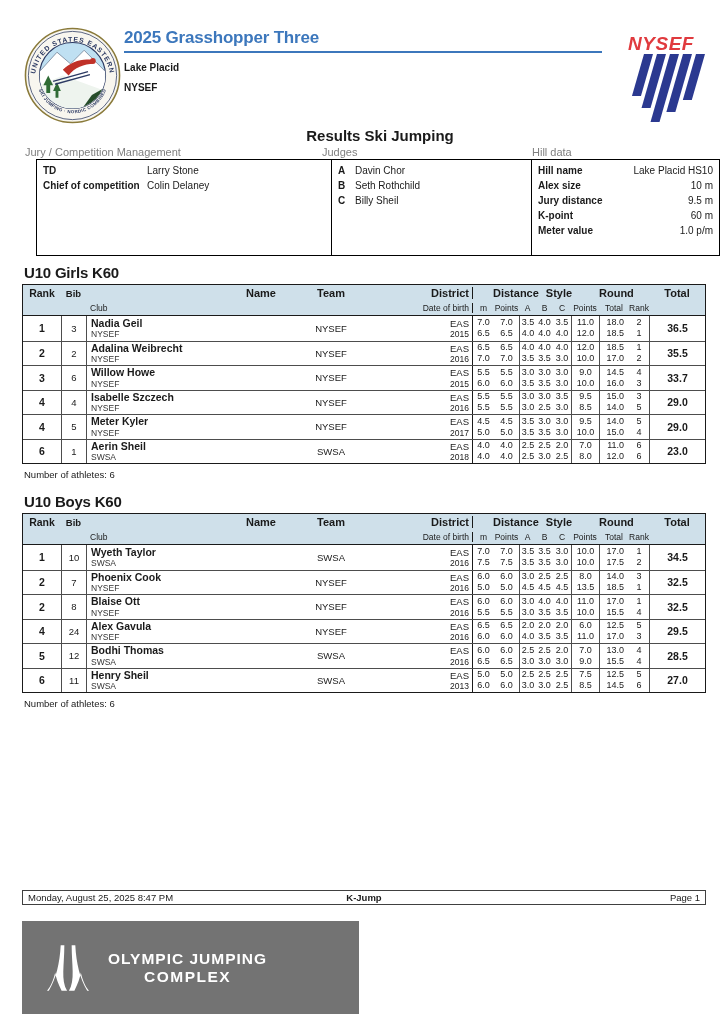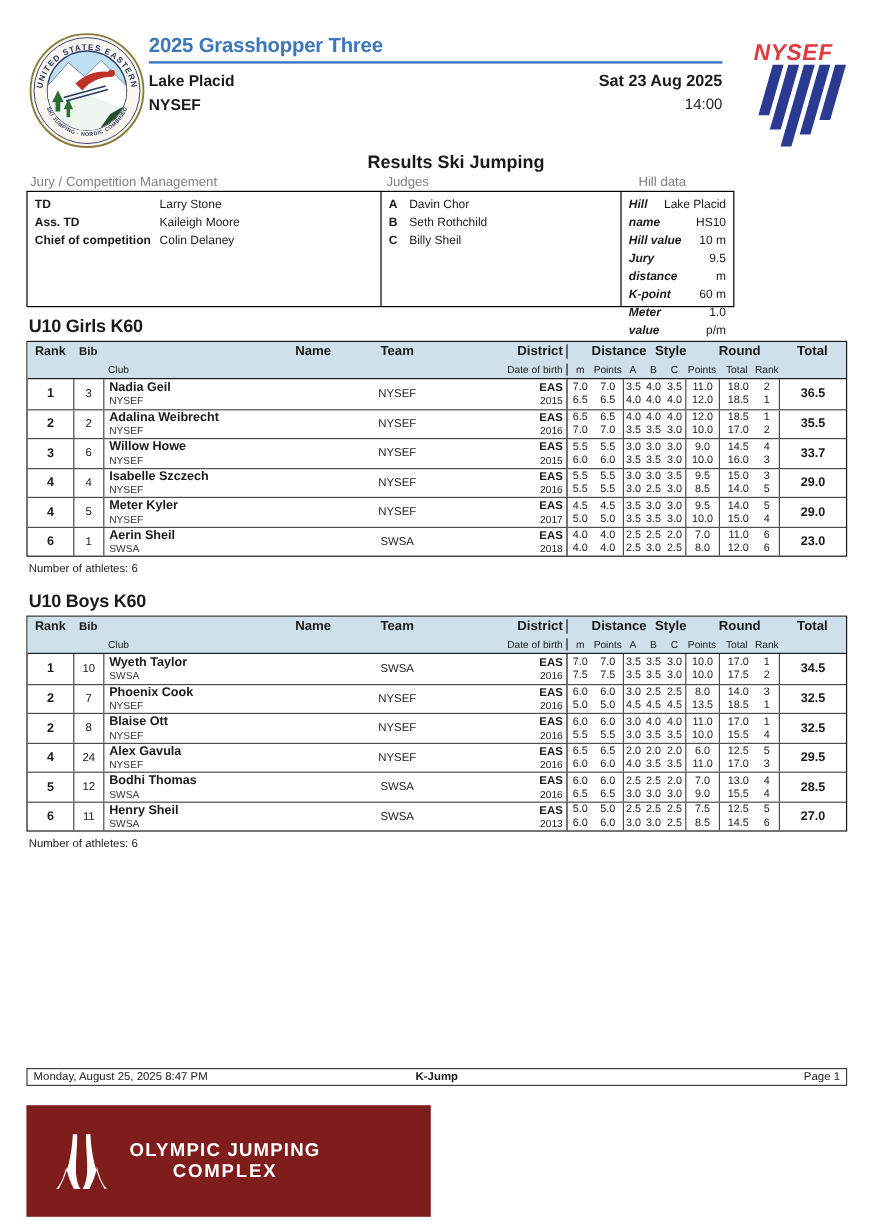--- a/index.html
+++ b/index.html
@@ -11,40 +11,40 @@
   .abs { position:absolute; }
 
   
   .seal { left:24px; top:27px; width:97px; height:97px; }
   .hblock { left:124px; top:28px; width:478px; }
   .htitle {
     font-size:17px; font-weight:bold; color:#3c77bc; letter-spacing:-0.2px;
     border-bottom:2px solid #3c77bc; padding-bottom:3px; margin-bottom:5px;
   }
   .hrow { display:flex; justify-content:space-between; }
-  .hleft div { font-size:13px; font-weight:bold; line-height:20px; }
+  .hleft div { font-size:10px; font-weight:bold; line-height:20px; }
   .hright { text-align:right; }
   .hdate { font-size:13.5px; font-weight:bold; line-height:20px; }
   .htime { font-size:12.5px; line-height:18px; }
   .nysef { left:616px; top:34px; width:90px; height:92px; }
 
   .doctitle { left:16px; top:127px; width:100%; text-align:center; font-size:15px; font-weight:bold; }
 
   
   .infohead { top:146px; font-size:11px; color:#7f7f7f; }
   .ih1 { left:25px; } .ih2 { left:322px; } .ih3 { left:520px;margin-left:12px; }
-  .infobox { left:22px; top:159px; width:590px; height:97px; border:1px solid #000; display:flex; }
+  .infobox { left:36px; top:159px; width:684px; height:97px; border:1px solid #000; display:flex; }
   .icol { padding:3px 6px; font-size:10px; line-height:15px; }
   .ic1 { width:294px; }
   .ic2 { width:200px; border-left:1px solid #000; }
   .ic3 { flex:1; border-left:1px solid #000; }
   .irow { display:flex; }
   .ilabel { font-weight:bold; width:104px; flex:0 0 auto; }
   .jletter { font-weight:bold; width:17px; flex:0 0 auto; }
-  .hlabel { font-weight:bold;font-style:italic; }
+  .hlabel { font-weight:bold; }
   .hval { margin-left:auto; text-align:right; }
 
   
   .sections { left:22px; top:264px; width:684px; }
   .section { margin-bottom:1px; }
   .sectitle { font-size:15px; font-weight:bold; margin:0 0 3px 2px; letter-spacing:-0.2px; }
   .tbl { border:1.5px solid #1a1a1a; --cols:38px 25px 190px 110px 86px 22px 25px 17px 17px 18px 28px 30px 20px 56px; }
   .thead { background:#cfe0ea; border-bottom:1px solid #1a1a1a; }
   .h1, .h2, .trow { display:grid; grid-template-columns:var(--cols); }
   .h1 { height:16px; align-items:center; font-size:11px; font-weight:bold; }
@@ -72,34 +72,34 @@
   .v1 { border-left:1px solid #4d4d4d; }
   .v2 { border-left:1.5px solid #1a1a1a; }
   .v3 { border-left:1px solid #4d4d4d; }
   .c-rank { font-size:10.5px; font-weight:bold; }
   .c-bib { font-size:9.5px; }
   .c-nameblock { align-items:flex-start; padding-left:4px; }
   .a-name { font-size:10.5px; font-weight:bold; line-height:11.5px; }
   .a-club { font-size:8.5px; line-height:10px; color:#333; }
   .c-team { font-size:9.5px; }
   .c-district { align-items:flex-end; padding-right:3px; }
-  .a-dist { font-size:9.5px; font-weight:bold; line-height:11.5px;margin-left:48px; }
+  .a-dist { font-size:9.5px; font-weight:normal; line-height:11.5px;margin-left:48px; }
   .a-yob { font-size:8.5px; line-height:10px; }
   .c-rt { align-items:flex-end; padding-right:5px; }
   .c-total { font-size:10.5px; font-weight:bold; }
   .note { font-size:9.5px; margin:5px 0 13px 2px; }
 
   
   .footerbar {
     left:22px; top:890px; width:684px; height:15px; border:1px solid #404040;
     display:flex; align-items:center; font-size:9.5px; padding:0 5px;
   }
   .fleft { flex:1; } .fcenter { font-weight:bold; } .fright { flex:1; text-align:right; }
   .banner {
-    left:22px; top:921px; width:337px; height:93px; background:#7f1d1d;
+    left:22px; top:921px; width:337px; height:93px; background:#737373;
     color:#fff; display:flex; align-items:center; padding-left:14px;
   }
   .bannertext { margin-left:8px; text-align:center; }
   .bline1 { font-size:15.5px; font-weight:bold; letter-spacing:1px; line-height:18px; }
   .bline2 { font-size:15.5px; font-weight:bold; letter-spacing:1.5px; line-height:18px; }
 </style>
 </head>
 <body>
 
 <div class="abs seal">
@@ -134,24 +134,20 @@
   </svg>
 </div>
 
 <div class="abs hblock">
   <div class="htitle">2025 Grasshopper Three</div>
   <div class="hrow">
     <div class="hleft">
       <div>Lake Placid</div>
       <div>NYSEF</div>
     </div>
-    <div class="hright">
-      <div class="hdate">Sat 23 Aug 2025</div>
-      <div class="htime">14:00</div>
-    </div>
   </div>
 </div>
 
 <div class="abs nysef">
   <svg viewBox="0 0 90 92" width="90" height="92">
     <text x="45" y="16" text-anchor="middle" font-size="19" font-weight="bold" font-style="italic" fill="#e03a3e" letter-spacing="0.5" font-family="Liberation Sans, sans-serif">NYSEF</text>
     <g transform="translate(14,20) skewX(-16)" fill="#2b3990">
       <rect x="14" y="0" width="9" height="42"></rect>
       <rect x="27" y="0" width="9" height="54"></rect>
       <rect x="40" y="0" width="9" height="68"></rect>
@@ -167,24 +163,20 @@
 <span class="abs infohead ih2">Judges</span>
 <span class="abs infohead ih3">Hill data</span>
 
 <div class="abs infobox">
   <div class="icol ic1">
     <div class="irow">
       <span class="ilabel">TD</span>
       <span>Larry Stone</span>
     </div>
     <div class="irow">
-      <span class="ilabel">Ass. TD</span>
-      <span>Kaileigh Moore</span>
-    </div>
-    <div class="irow">
       <span class="ilabel">Chief of competition</span>
       <span>Colin Delaney</span>
     </div>
   </div>
   <div class="icol ic2">
     <div class="irow">
       <span class="jletter">A</span>
       <span>Davin Chor</span>
     </div>
     <div class="irow">
@@ -195,21 +187,21 @@
       <span class="jletter">C</span>
       <span>Billy Sheil</span>
     </div>
   </div>
   <div class="icol ic3">
     <div class="irow">
       <span class="hlabel">Hill name</span>
       <span class="hval">Lake Placid HS10</span>
     </div>
     <div class="irow">
-      <span class="hlabel">Hill value</span>
+      <span class="hlabel">Alex size</span>
       <span class="hval">10 m</span>
     </div>
     <div class="irow">
       <span class="hlabel">Jury distance</span>
       <span class="hval">9.5 m</span>
     </div>
     <div class="irow">
       <span class="hlabel">K-point</span>
       <span class="hval">60 m</span>
     </div>

